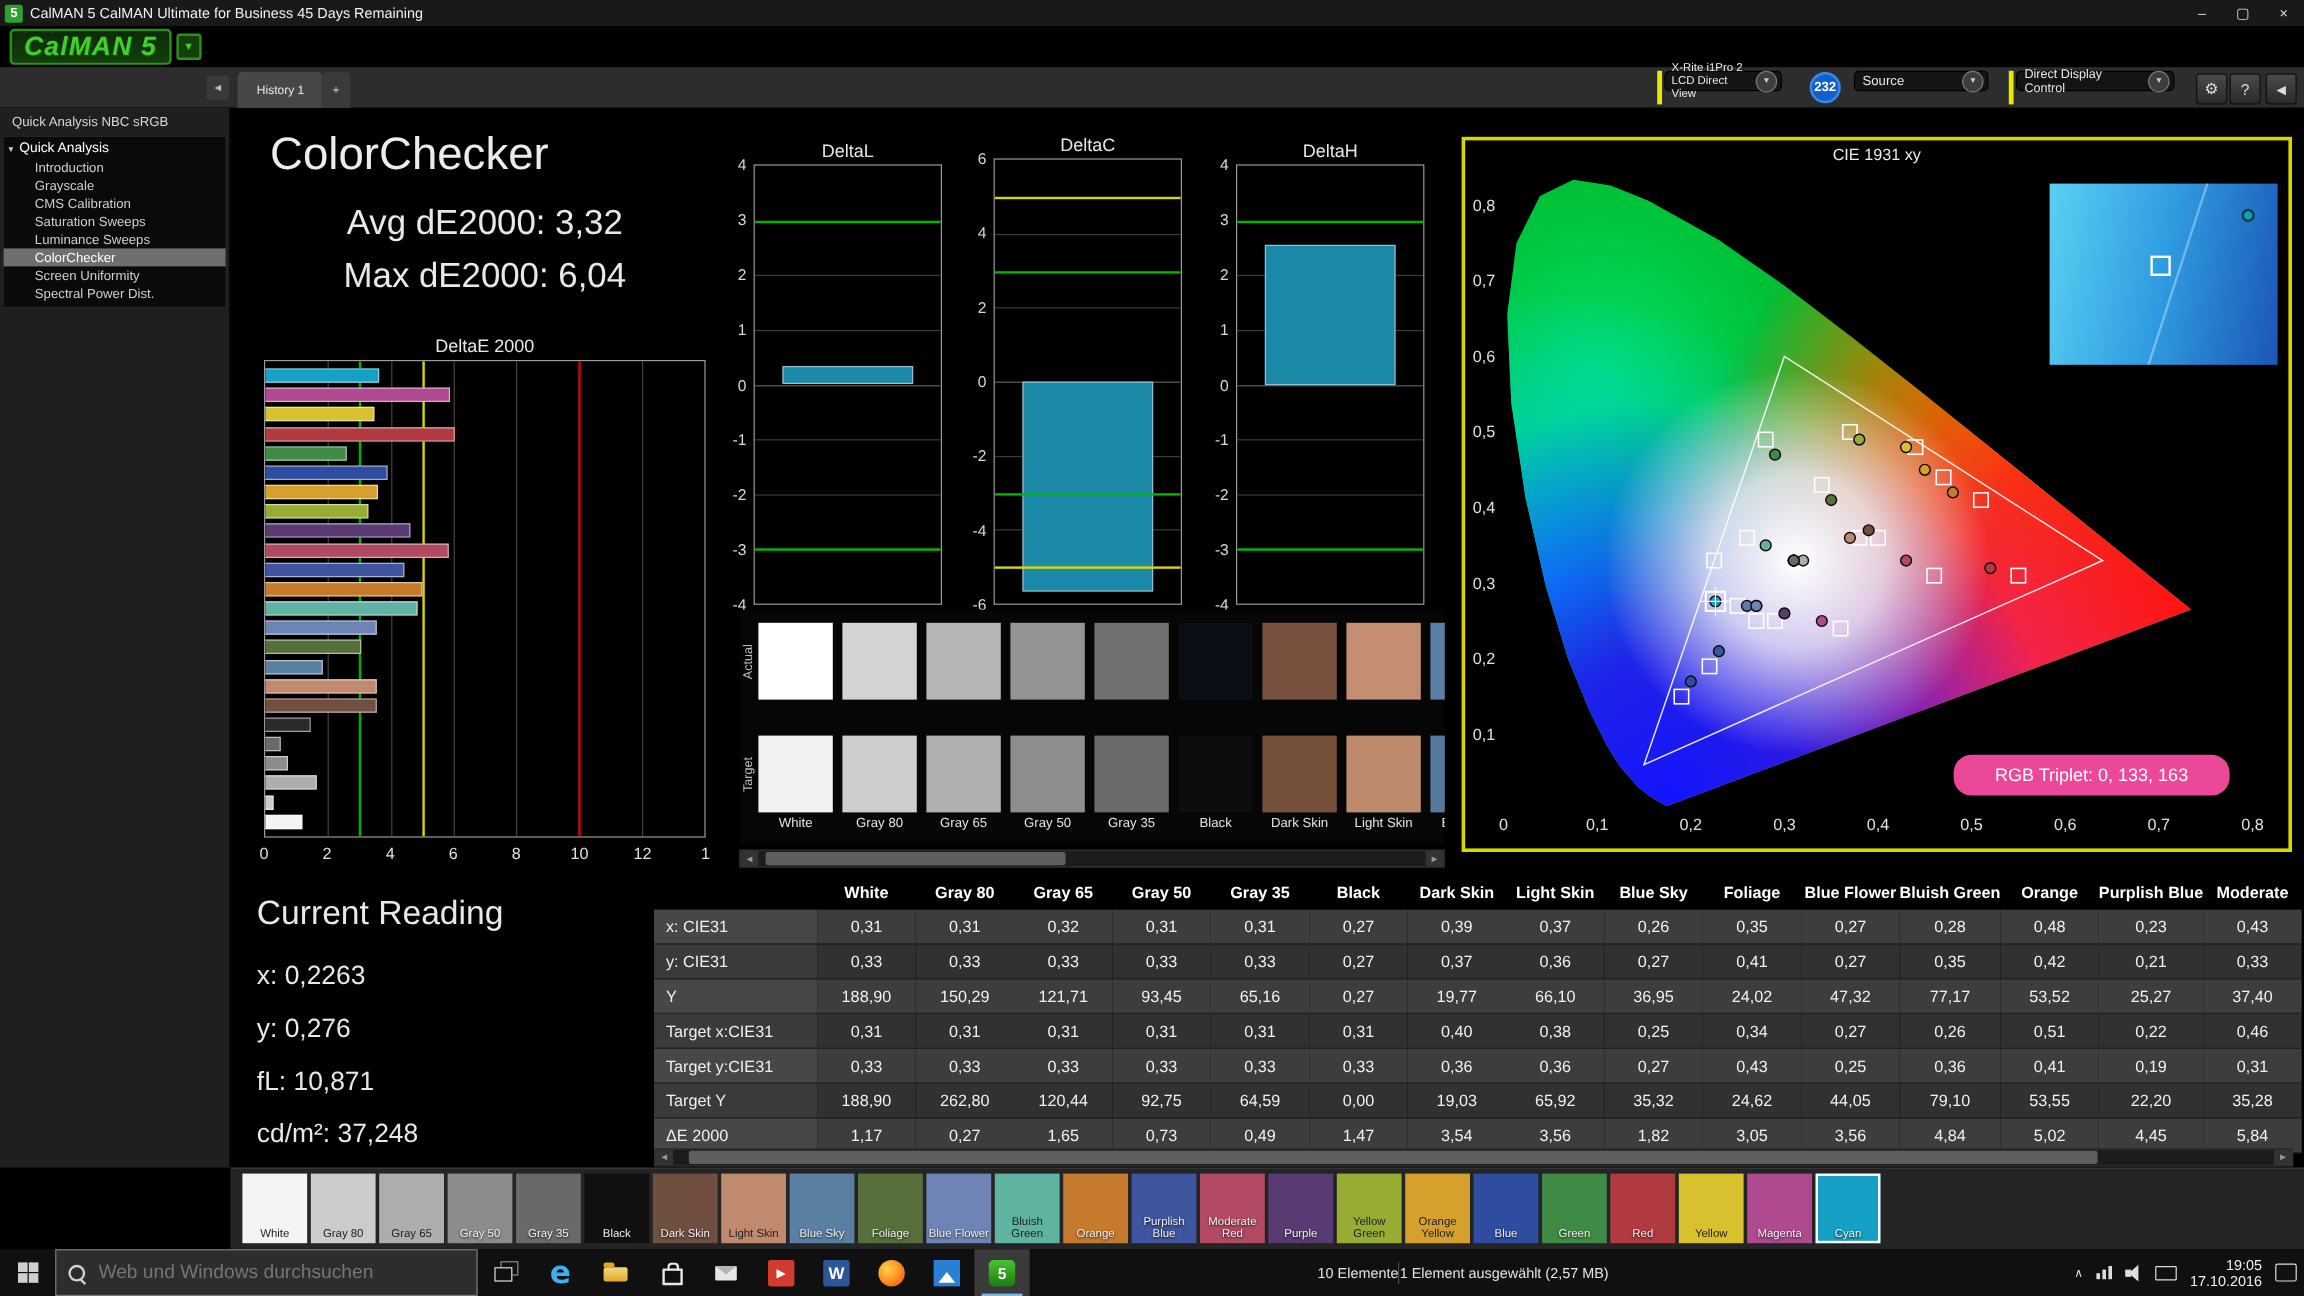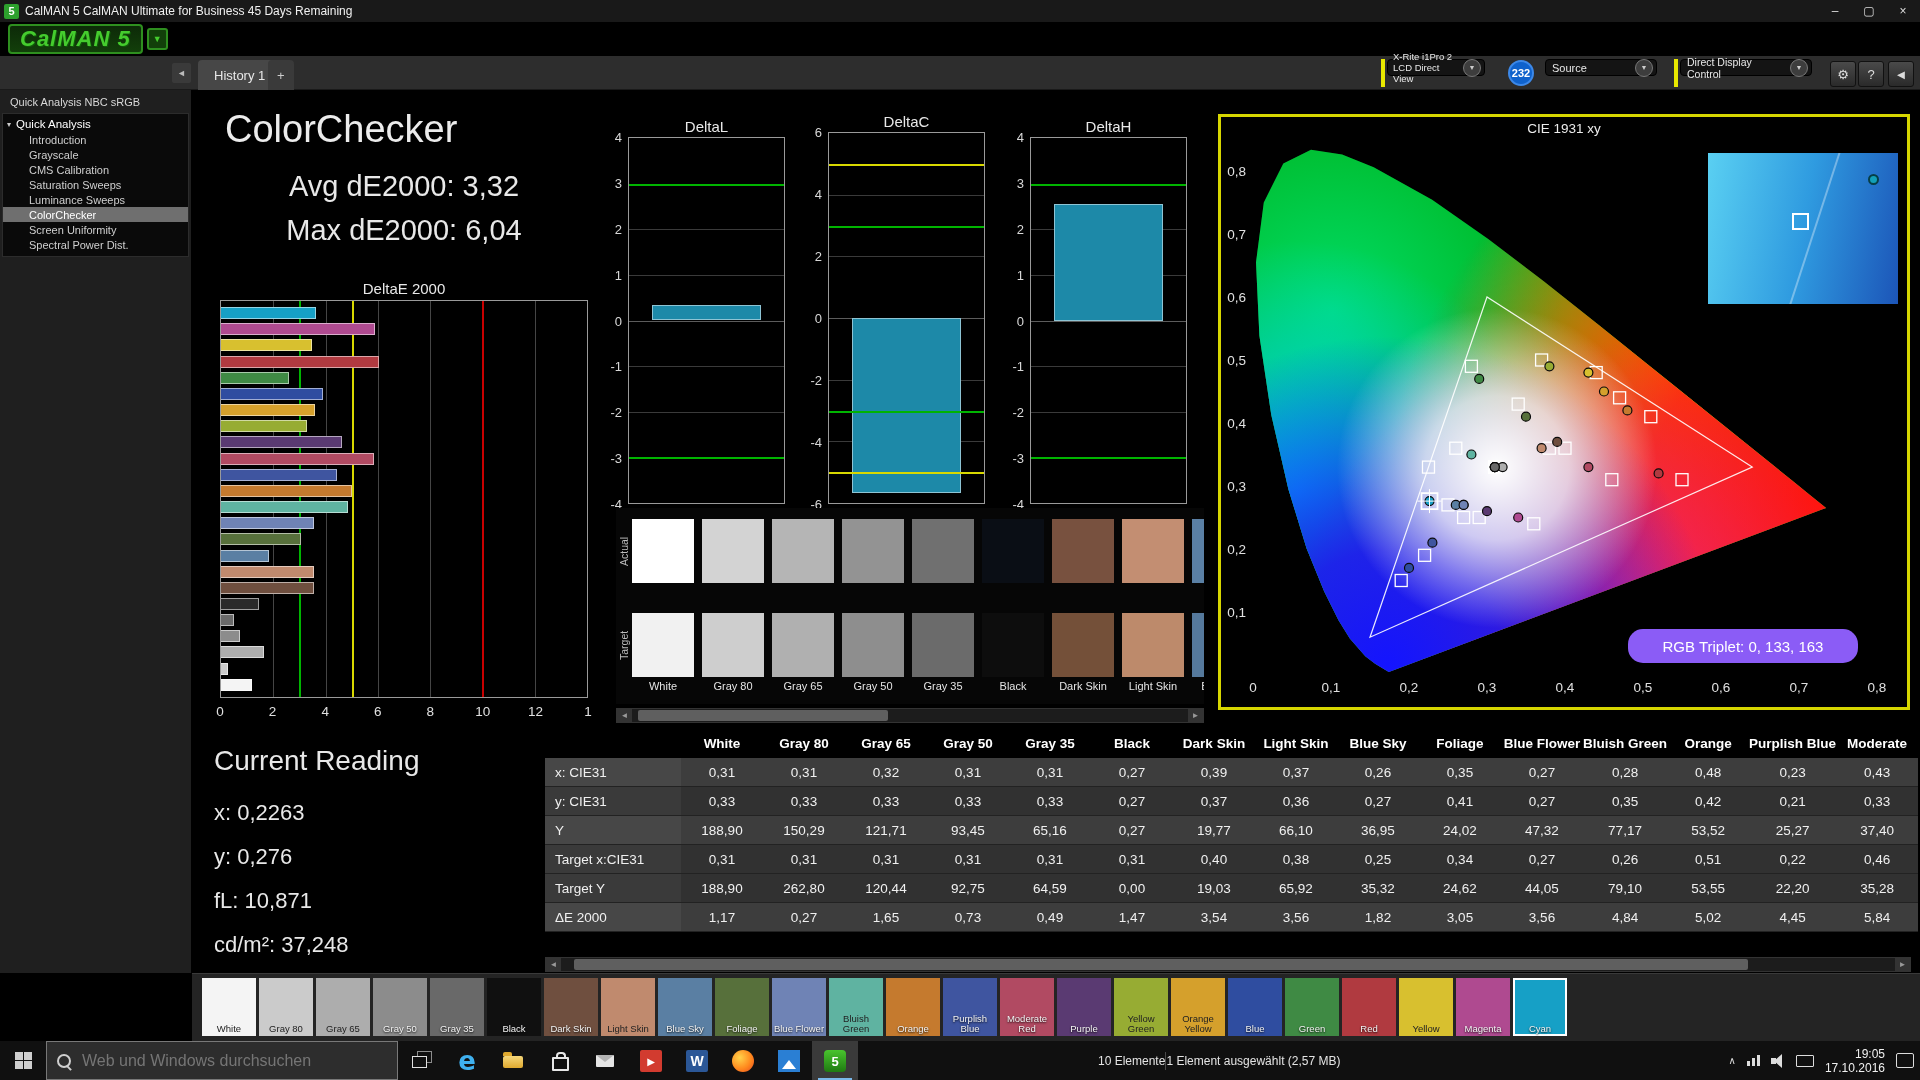--- a/index.html
+++ b/index.html
@@ -21,21 +21,21 @@
   .calman-logo{position:absolute;left:8px;top:2px;display:flex;align-items:center;gap:4px;}
   .logo-text{font-size:22px;font-weight:bold;font-style:italic;color:#45cc2e;letter-spacing:1px;
              text-shadow:1px 1px 0 #0f5c08;border:2px solid #2e8f1f;border-radius:4px;padding:0 10px;
              background:linear-gradient(#0d2a08,#123f0a);}
   .logo-arrow{color:#45cc2e;font-size:9px;background:#123f0a;border:2px solid #2e8f1f;border-radius:3px;padding:4px 4px;}
 
   
   .tabbar{position:absolute;left:0;top:56px;width:100%;height:34px;background:#2d2d2d;border-bottom:1px solid #1a1a1a;box-sizing:border-box;}
   .collapse-btn{position:absolute;left:172px;top:7px;width:19px;height:20px;background:#3a3a3a;color:#bbb;
                 font-size:9px;display:flex;align-items:center;justify-content:center;border-radius:2px;}
-  .tab{position:absolute;top:4px;height:30px;display:flex;align-items:center;font-size:13px;color:#e8e8e8;
+  .tab{position:absolute;top:4px;height:30px;display:flex;align-items:center;font-size:10px;color:#e8e8e8;
        background:#474747;border-radius:4px 4px 0 0;padding:0 16px;}
   .tab.active{left:198px;}
   .tab.plus{left:268px;padding:0 9px;background:#3a3a3a;color:#ccc;}
   .yellow-bar{position:absolute;top:3px;width:4px;height:28px;background:#e8e800;}
   .dd{position:absolute;top:3px;height:17px;background:#141414;border:1px solid #000;border-radius:4px;
       display:flex;align-items:center;box-sizing:border-box;}
   .dd-lines{font-size:9.5px;line-height:11px;padding-left:5px;flex:1;}
   .dd-arrow{width:18px;height:18px;border-radius:50%;background:#3d3d3d;border:1px solid #777;color:#ccc;
             font-size:7px;display:flex;align-items:center;justify-content:center;margin:0 3px;flex:0 0 18px;box-sizing:border-box;}
   .dd-meter{left:1387px;width:98px;}
@@ -99,21 +99,21 @@
   .cie-title{position:absolute;left:1218px;top:121px;width:692px;text-align:center;font-size:13.5px;color:#ececec;}
   .cie-svg{position:absolute;left:1253px;top:126px;width:624px;height:549px;overflow:visible;}
   .cie-yticks{position:absolute;left:1212px;top:171px;width:34px;height:504px;}
   .ylab{position:absolute;right:0;transform:translateY(-50%);font-size:13.5px;color:#e0e0e0;}
   .cie-xticks{position:absolute;left:1253px;top:680px;width:630px;height:18px;}
   .cie-inset{position:absolute;left:1708px;top:153px;width:190px;height:151px;overflow:hidden;
              background:linear-gradient(100deg,#5ad0f2 0%,#2f9be0 50%,#1c55b8 100%);}
   .cie-inset::before{content:"";position:absolute;left:56%;top:-25%;width:2px;height:150%;background:rgba(255,255,255,.35);transform:rotate(18deg);}
   .inset-square{position:absolute;left:44%;top:40%;width:13px;height:13px;border:2px solid #fff;}
   .inset-dot{position:absolute;left:84%;top:14%;width:11px;height:11px;border-radius:50%;background:#12a0b8;border:2px solid #063f46;box-sizing:border-box;}
-  .rgb-label{position:absolute;left:1628px;top:629px;width:230px;height:34px;background:#8b5cf6;color:#fff;
+  .rgb-label{position:absolute;left:1628px;top:629px;width:230px;height:34px;background:#ec4899;color:#fff;
              font-size:15px;display:flex;align-items:center;justify-content:center;border-radius:15px;}
 
   
   .cr-heading{position:absolute;left:214px;top:745px;font-size:28px;}
   .cr-line{position:absolute;left:214px;font-size:22px;}
 
   
   .data-table{position:absolute;left:545px;top:729px;border-collapse:collapse;table-layout:fixed;}
   .data-table th{font-weight:bold;font-size:13.5px;color:#fff;background:#000;height:29px;width:82px;text-align:center;padding:0;white-space:nowrap;overflow:hidden;}
   .data-table td{font-size:13.5px;color:#f0f0f0;height:28px;width:82px;text-align:center;padding:0;border-bottom:1px solid #222;}
@@ -698,20 +698,38 @@
           <td>0,40</td>
           <td>0,38</td>
           <td>0,25</td>
           <td>0,34</td>
           <td>0,27</td>
           <td>0,26</td>
           <td>0,51</td>
           <td>0,22</td>
           <td>0,46</td>
         </tr>
+        <tr class="odd">
+          <td class="rowlab">Target y:CIE31</td>
+          <td>0,33</td>
+          <td>0,33</td>
+          <td>0,33</td>
+          <td>0,33</td>
+          <td>0,33</td>
+          <td>0,33</td>
+          <td>0,36</td>
+          <td>0,36</td>
+          <td>0,27</td>
+          <td>0,43</td>
+          <td>0,25</td>
+          <td>0,36</td>
+          <td>0,41</td>
+          <td>0,19</td>
+          <td>0,31</td>
+        </tr>
         <tr class="even">
           <td class="rowlab">Target Y</td>
           <td>188,90</td>
           <td>262,80</td>
           <td>120,44</td>
           <td>92,75</td>
           <td>64,59</td>
           <td>0,00</td>
           <td>19,03</td>
           <td>65,92</td>

